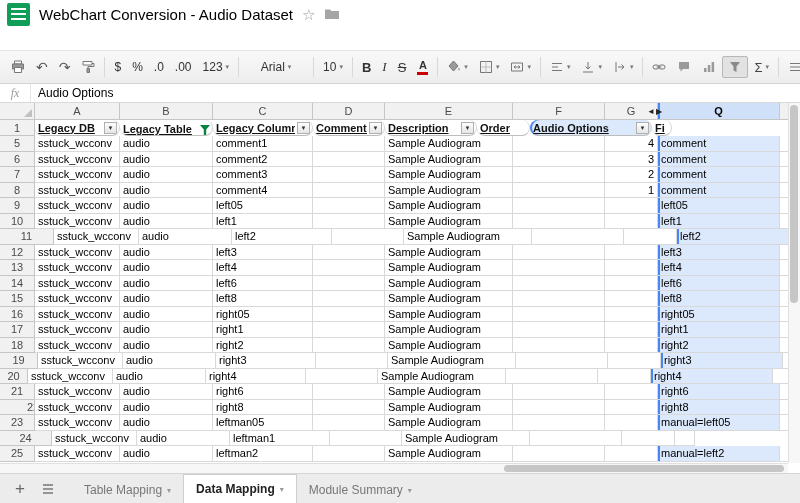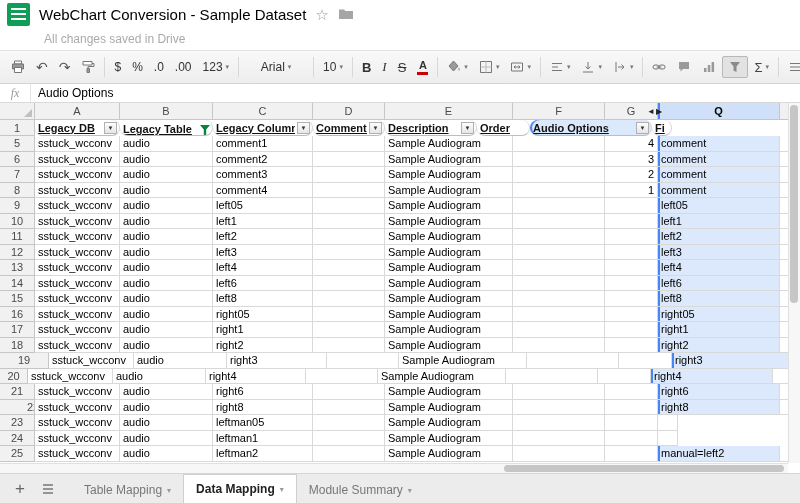--- a/index.html
+++ b/index.html
@@ -78,31 +78,30 @@
   .listbtn{width:24px;height:22px;display:flex;align-items:center;justify-content:center;flex:0 0 auto;margin-right:8px;}
   .tab{height:26px;display:flex;align-items:center;padding:0 12px;color:#777;font-size:12px;gap:5px;white-space:nowrap;}
   .tab.active{background:#fff;border:1px solid #cfcfcf;border-bottom:none;color:#222;font-weight:bold;height:29px;box-sizing:border-box;}
   .tcaret{font-size:8px;color:#999;}
 </style>
 </head>
 <body>
 
 <div class="titlebar">
   <div class="logo"></div>
-  <span class="title">WebChart Conversion - Sample Dataset</span>
+  <span class="title">WebChart Conversion - Audio Dataset</span>
   <span class="staricon">☆</span>
   <span>
     <svg width="16" height="12" viewBox="0 0 16 12">
         <path d="M1 1.5 h5 l1.5 1.5 H15 V11 H1 Z" fill="#a5a5a5"></path>
       </svg>
   </span>
 </div>
 
 <div class="menubar">
-  <span class="status">All changes saved in Drive</span>
 </div>
 
 <div class="toolbar">
   <div class="tbtn">
     <svg width="14" height="14" viewBox="0 0 14 14">
         <rect x="3.5" y="1" width="7" height="3" fill="#fff" stroke="#777"></rect>
         <rect x="1.5" y="4" width="11" height="5" fill="#9a9a9a" stroke="#777"></rect>
         <rect x="3.5" y="7.5" width="7" height="5" fill="#fff" stroke="#777"></rect>
       </svg>
   </div>
@@ -346,21 +345,21 @@
         <div class="gcell dcell" style="width: 93px;">audio</div>
         <div class="gcell dcell" style="width: 100px;">left1</div>
         <div class="gcell dcell" style="width: 72px;"></div>
         <div class="gcell dcell" style="width: 128px;">Sample Audiogram</div>
         <div class="gcell dcell" style="width: 92px;"></div>
         <div class="gcell dcell num" style="width: 53px;"></div>
         <div class="gcell dcell selcell" style="width: 122px;">left1</div>
         <div class="gcell dcell" style="width: 20px;"></div>
       </div>
       <div class="grow drow">
-        <div class="gcell ghead" style="width: 35px;">11</div>
+        <div class="gcell ghead" style="width: 54px;">11</div>
         <div class="gcell dcell" style="width: 85px;">sstuck_wcconv</div>
         <div class="gcell dcell" style="width: 93px;">audio</div>
         <div class="gcell dcell" style="width: 100px;">left2</div>
         <div class="gcell dcell" style="width: 72px;"></div>
         <div class="gcell dcell" style="width: 128px;">Sample Audiogram</div>
         <div class="gcell dcell" style="width: 92px;"></div>
         <div class="gcell dcell num" style="width: 53px;"></div>
         <div class="gcell dcell selcell" style="width: 122px;">left2</div>
         <div class="gcell dcell" style="width: 20px;"></div>
       </div>
@@ -442,21 +441,21 @@
         <div class="gcell dcell" style="width: 93px;">audio</div>
         <div class="gcell dcell" style="width: 100px;">right2</div>
         <div class="gcell dcell" style="width: 72px;"></div>
         <div class="gcell dcell" style="width: 128px;">Sample Audiogram</div>
         <div class="gcell dcell" style="width: 92px;"></div>
         <div class="gcell dcell num" style="width: 53px;"></div>
         <div class="gcell dcell selcell" style="width: 122px;">right2</div>
         <div class="gcell dcell" style="width: 20px;"></div>
       </div>
       <div class="grow drow">
-        <div class="gcell ghead" style="width: 49px;">19</div>
+        <div class="gcell ghead" style="width: 38px;">19</div>
         <div class="gcell dcell" style="width: 85px;">sstuck_wcconv</div>
         <div class="gcell dcell" style="width: 93px;">audio</div>
         <div class="gcell dcell" style="width: 100px;">right3</div>
         <div class="gcell dcell" style="width: 72px;"></div>
         <div class="gcell dcell" style="width: 128px;">Sample Audiogram</div>
         <div class="gcell dcell" style="width: 92px;"></div>
         <div class="gcell dcell num" style="width: 53px;"></div>
         <div class="gcell dcell selcell" style="width: 122px;">right3</div>
         <div class="gcell dcell" style="width: 20px;"></div>
       </div>
@@ -498,24 +497,25 @@
       </div>
       <div class="grow drow">
         <div class="gcell ghead" style="width: 35px;">23</div>
         <div class="gcell dcell" style="width: 85px;">sstuck_wcconv</div>
         <div class="gcell dcell" style="width: 93px;">audio</div>
         <div class="gcell dcell" style="width: 100px;">leftman05</div>
         <div class="gcell dcell" style="width: 72px;"></div>
         <div class="gcell dcell" style="width: 128px;">Sample Audiogram</div>
         <div class="gcell dcell" style="width: 92px;"></div>
         <div class="gcell dcell num" style="width: 53px;"></div>
-        <div class="gcell dcell" style="width: 20px;"></div>
-      </div>
-      <div class="grow drow">
-        <div class="gcell ghead" style="width: 35px;">24</div>
+        <div class="gcell dcell selcell" style="width: 122px;">manual=left05</div>
+        <div class="gcell dcell" style="width: 20px;"></div>
+      </div>
+      <div class="grow drow">
+        <div class="gcell ghead" style="width: 52px;">24</div>
         <div class="gcell dcell" style="width: 85px;">sstuck_wcconv</div>
         <div class="gcell dcell" style="width: 93px;">audio</div>
         <div class="gcell dcell" style="width: 100px;">leftman1</div>
         <div class="gcell dcell" style="width: 72px;"></div>
         <div class="gcell dcell" style="width: 128px;">Sample Audiogram</div>
         <div class="gcell dcell" style="width: 92px;"></div>
         <div class="gcell dcell num" style="width: 53px;"></div>
         <div class="gcell dcell" style="width: 20px;"></div>
       </div>
       <div class="grow drow">

